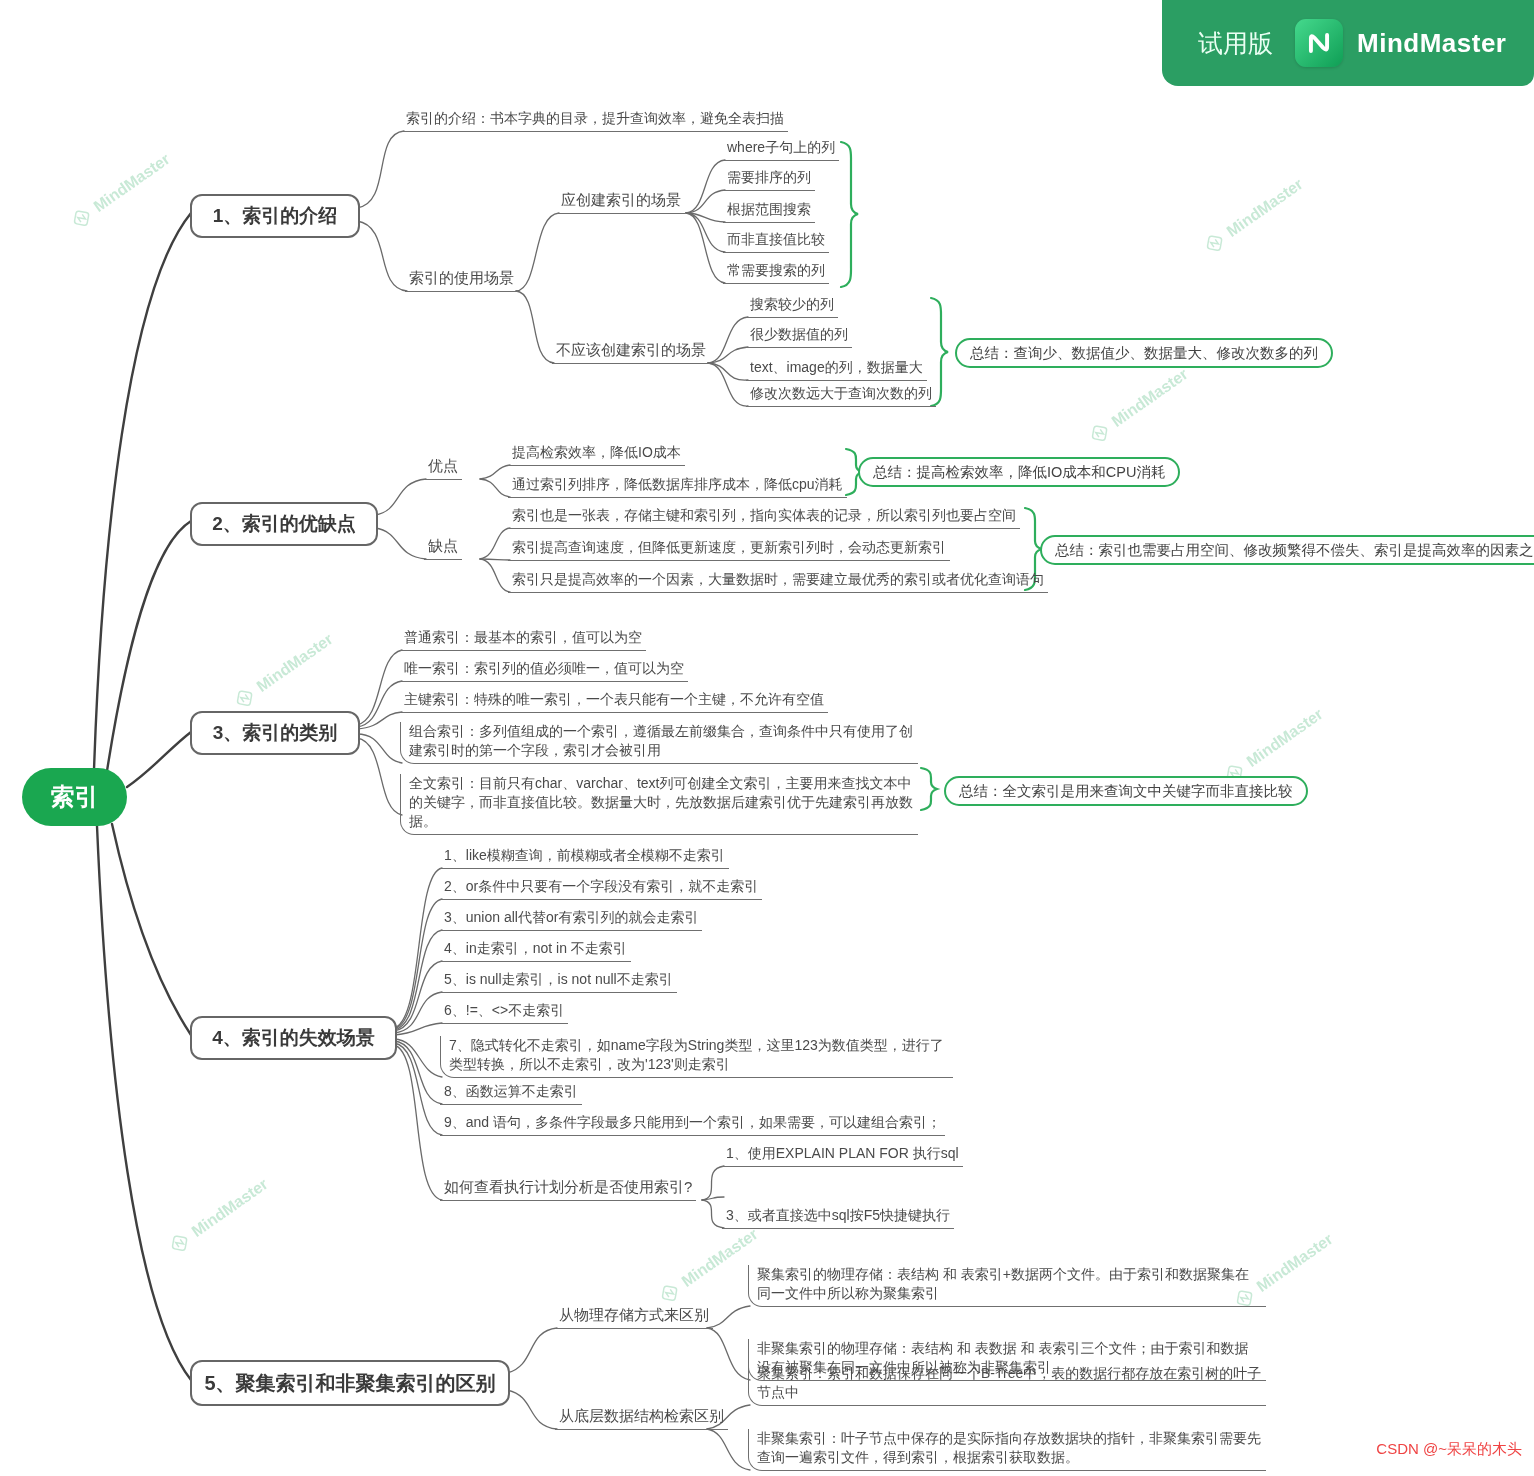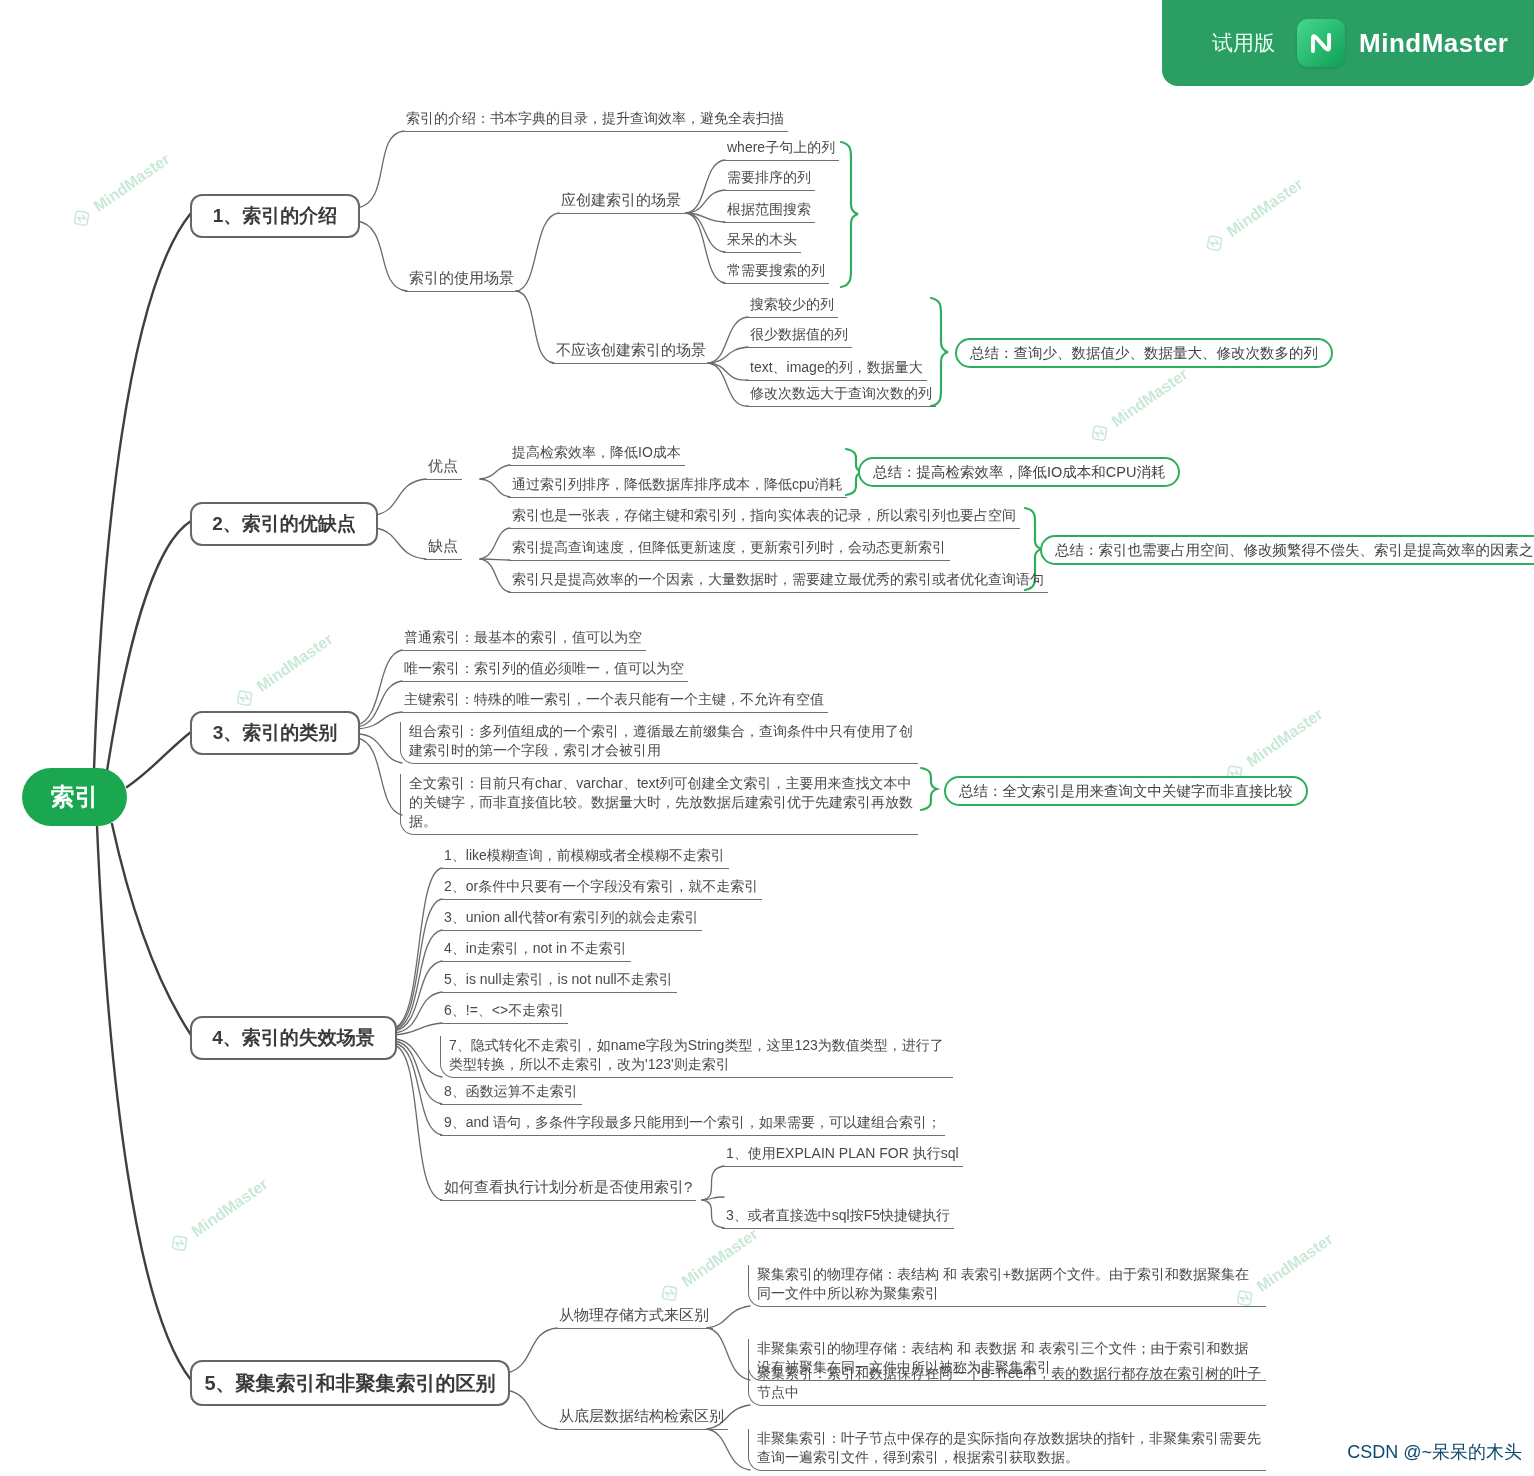--- a/index.html
+++ b/index.html
@@ -13,28 +13,28 @@
   .root{position:absolute;z-index:3;background:#1aa750;color:#fff;font-weight:bold;
     font-size:24px;border-radius:30px;display:flex;align-items:center;justify-content:center;}
   .leaf{position:absolute;z-index:3;font-size:14px;line-height:1.35;color:#4a4a4a;
     padding:0 4px 3px 4px;border-bottom:1.5px solid #6f6f6f;white-space:nowrap;}
   .mid{font-size:15px;text-align:center;}
   .multi{white-space:normal;border-left:1.4px solid #6f6f6f;border-bottom-left-radius:14px;padding-left:8px;}
   .summary{position:absolute;z-index:3;font-size:14.5px;color:#434343;background:#fff;
     border:2px solid #2eae5c;border-radius:16px;padding:3px 13px;white-space:nowrap;line-height:1.4;}
   .banner{position:absolute;z-index:5;left:1162px;top:0;width:372px;height:86px;
     background:#2b9e63;border-radius:0 0 12px 16px;display:flex;align-items:center;}
-  .banner .trial{color:#eafff3;font-size:21px;margin-left:50px;}
+  .banner .trial{color:#eafff3;font-size:25px;margin-left:36px;}
   .banner .logo{width:48px;height:48px;margin-left:22px;border-radius:11px;
     background:linear-gradient(135deg,#45d98d,#0f9e55);display:flex;align-items:center;justify-content:center;
     box-shadow:0 1px 3px rgba(0,0,0,.15);}
   .banner .appname{color:#fff;font-size:26px;font-weight:bold;margin-left:14px;letter-spacing:.5px;}
   .wm{position:absolute;z-index:0;display:flex;align-items:center;gap:6px;
     color:rgba(72,182,118,0.30);transform:rotate(-35deg);font-weight:bold;font-size:16px;white-space:nowrap;}
-  .credit{position:absolute;z-index:4;right:12px;top:1440px;font-size:18px;color:#0c4a6e;}
+  .credit{position:absolute;z-index:4;right:12px;top:1440px;font-size:15px;color:#ef4444;}
 </style>
 </head>
 <body>
 
 <div id="canvas">
 
   <svg class="links" width="1534" height="1476" viewBox="0 0 1534 1476">
     <g stroke="#3f3f3f" stroke-width="2.4" fill="none" stroke-linecap="round">
       <path d="M 94,770 C 102,540 128,290 191,213"></path>
       <path d="M 107,771 C 126,650 152,545 191,521"></path>
@@ -161,21 +161,21 @@
 
   <div class="root" style="left:22px;top:768px;width:105px;height:58px">索引</div>
 
   <div class="node-box" style="left:190px;top:194px;width:166px;height:40px;font-size:19px">1、索引的介绍</div>
   <div class="leaf" style="left:402px;top:109px">索引的介绍：书本字典的目录，提升查询效率，避免全表扫描</div>
   <div class="leaf mid" style="left:405px;top:268px">索引的使用场景</div>
   <div class="leaf mid" style="left:557px;top:190px">应创建索引的场景</div>
   <div class="leaf" style="left:723px;top:138px">where子句上的列</div>
   <div class="leaf" style="left:723px;top:168px">需要排序的列</div>
   <div class="leaf" style="left:723px;top:200px">根据范围搜索</div>
-  <div class="leaf" style="left:723px;top:230px">呆呆的木头</div>
+  <div class="leaf" style="left:723px;top:230px">而非直接值比较</div>
   <div class="leaf" style="left:723px;top:261px">常需要搜索的列</div>
   <div class="leaf mid" style="left:552px;top:340px">不应该创建索引的场景</div>
   <div class="leaf" style="left:746px;top:295px">搜索较少的列</div>
   <div class="leaf" style="left:746px;top:325px">很少数据值的列</div>
   <div class="leaf" style="left:746px;top:358px">text、image的列，数据量大</div>
   <div class="leaf" style="left:746px;top:384px">修改次数远大于查询次数的列</div>
   <div class="summary" style="left:955px;top:338px">总结：查询少、数据值少、数据量大、修改次数多的列</div>
 
   <div class="node-box" style="left:190px;top:502px;width:184px;height:40px;font-size:19px">2、索引的优缺点</div>
   <div class="leaf mid" style="left:424px;top:456px">优点</div>

